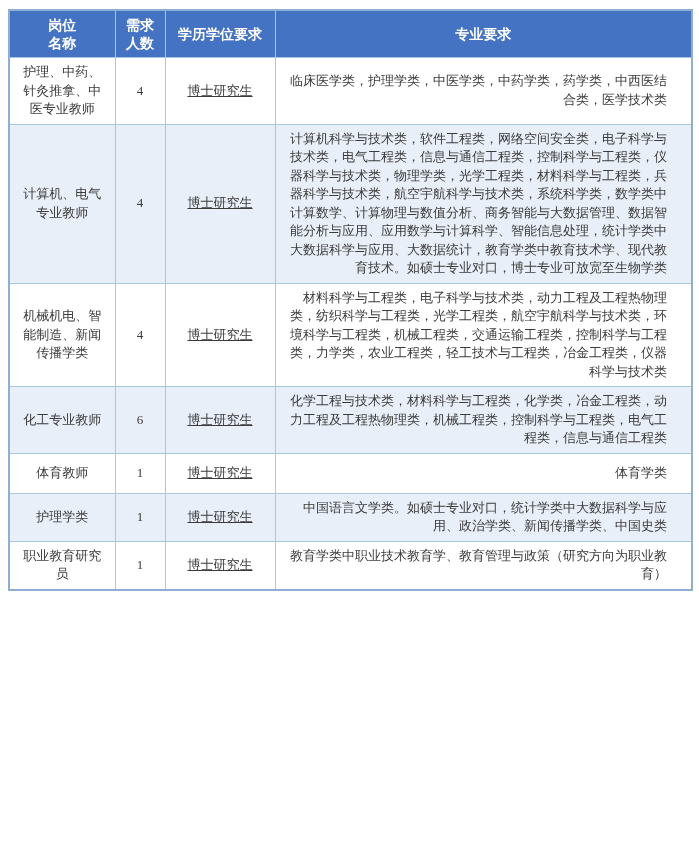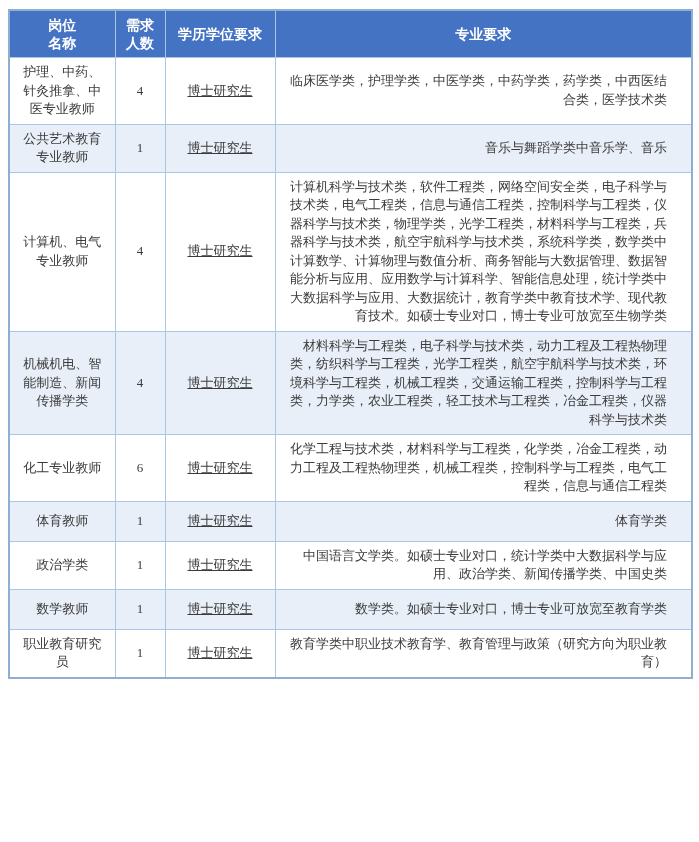--- a/index.html
+++ b/index.html
@@ -79,26 +79,20 @@
       </tr>
     </thead>
     <tbody>
       <tr>
         <td class="c-position">护理、中药、针灸推拿、中医专业教师</td>
         <td class="c-count">4</td>
         <td class="c-degree">博士研究生</td>
         <td class="c-majors">临床医学类，护理学类，中医学类，中药学类，药学类，中西医结合类，医学技术类</td>
       </tr>
       <tr>
-        <td class="c-position">公共艺术教育专业教师</td>
-        <td class="c-count">1</td>
-        <td class="c-degree">博士研究生</td>
-        <td class="c-majors">音乐与舞蹈学类中音乐学、音乐</td>
-      </tr>
-      <tr>
         <td class="c-position">计算机、电气专业教师</td>
         <td class="c-count">4</td>
         <td class="c-degree">博士研究生</td>
         <td class="c-majors">计算机科学与技术类，软件工程类，网络空间安全类，电子科学与技术类，电气工程类，信息与通信工程类，控制科学与工程类，仪器科学与技术类，物理学类，光学工程类，材料科学与工程类，兵器科学与技术类，航空宇航科学与技术类，系统科学类，数学类中计算数学、计算物理与数值分析、商务智能与大数据管理、数据智能分析与应用、应用数学与计算科学、智能信息处理，统计学类中大数据科学与应用、大数据统计，教育学类中教育技术学、现代教育技术。如硕士专业对口，博士专业可放宽至生物学类</td>
       </tr>
       <tr>
         <td class="c-position">机械机电、智能制造、新闻传播学类</td>
         <td class="c-count">4</td>
         <td class="c-degree">博士研究生</td>
         <td class="c-majors">材料科学与工程类，电子科学与技术类，动力工程及工程热物理类，纺织科学与工程类，光学工程类，航空宇航科学与技术类，环境科学与工程类，机械工程类，交通运输工程类，控制科学与工程类，力学类，农业工程类，轻工技术与工程类，冶金工程类，仪器科学与技术类</td>
@@ -109,30 +103,24 @@
         <td class="c-degree">博士研究生</td>
         <td class="c-majors">化学工程与技术类，材料科学与工程类，化学类，冶金工程类，动力工程及工程热物理类，机械工程类，控制科学与工程类，电气工程类，信息与通信工程类</td>
       </tr>
       <tr>
         <td class="c-position">体育教师</td>
         <td class="c-count">1</td>
         <td class="c-degree">博士研究生</td>
         <td class="c-majors">体育学类</td>
       </tr>
       <tr>
-        <td class="c-position">政治学类</td>
+        <td class="c-position">护理学类</td>
         <td class="c-count">1</td>
         <td class="c-degree">博士研究生</td>
         <td class="c-majors">中国语言文学类。如硕士专业对口，统计学类中大数据科学与应用、政治学类、新闻传播学类、中国史类</td>
-      </tr>
-      <tr>
-        <td class="c-position">数学教师</td>
-        <td class="c-count">1</td>
-        <td class="c-degree">博士研究生</td>
-        <td class="c-majors">数学类。如硕士专业对口，博士专业可放宽至教育学类</td>
       </tr>
       <tr>
         <td class="c-position">职业教育研究员</td>
         <td class="c-count">1</td>
         <td class="c-degree">博士研究生</td>
         <td class="c-majors">教育学类中职业技术教育学、教育管理与政策（研究方向为职业教育）</td>
       </tr>
     </tbody>
   </table>
 </div>

